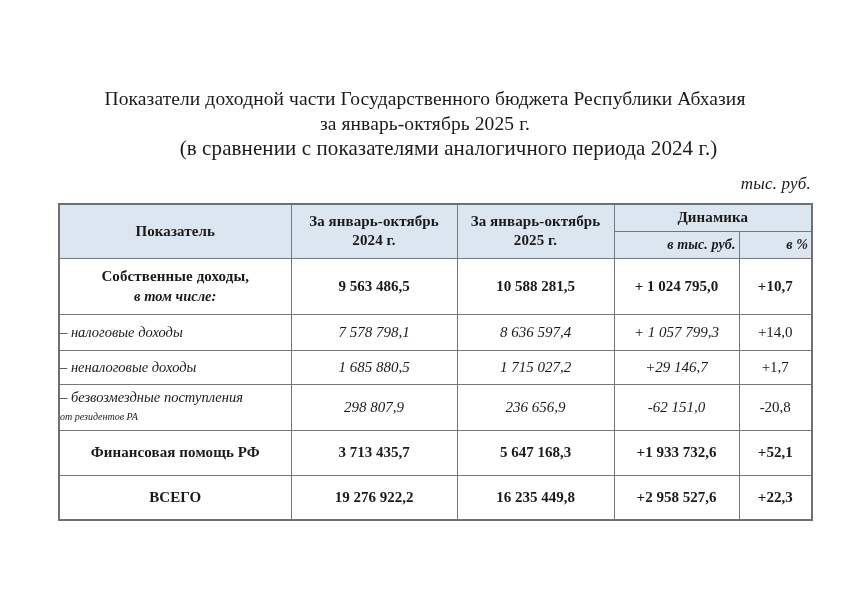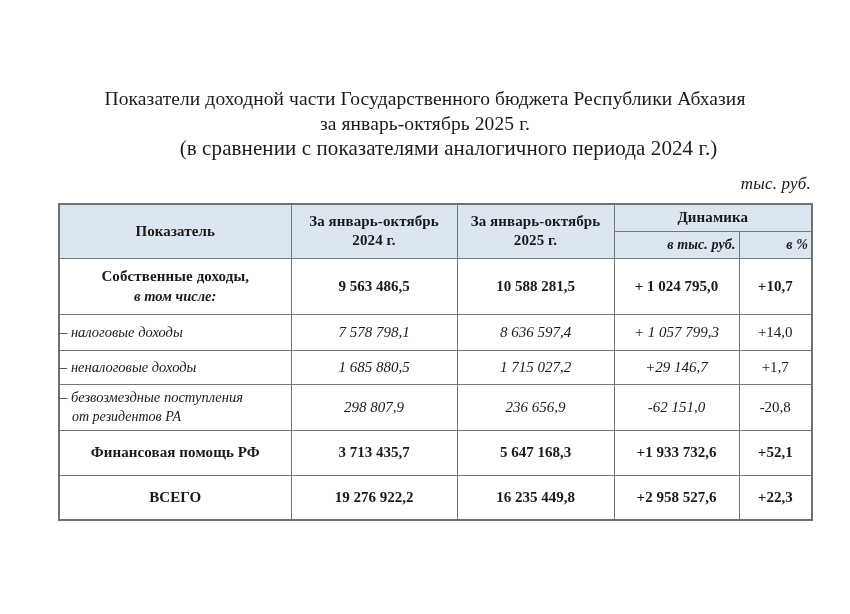--- a/index.html
+++ b/index.html
@@ -146,23 +146,22 @@
   }
   .lbl-hang {
     display: block;
     font-style: italic;
     font-size: 14.5px;
     line-height: 19px;
   }
   .lbl-hang2 {
     display: block;
     font-style: italic;
-    font-size: 14px;
-    line-height: 19px;
-    padding-left: 12px;
+    font-size: 10px;
+    line-height: 19px;
   }
 
   tr.row-1 td { height: 56px; }
   tr.row-2 td { height: 36px; }
   tr.row-3 td { height: 34px; margin-top: 40px; }
   tr.row-4 td { height: 46px; }
   tr.row-5 td { height: 45px; }
   tr.row-6 td { height: 45px; }
 </style>
 </head>

